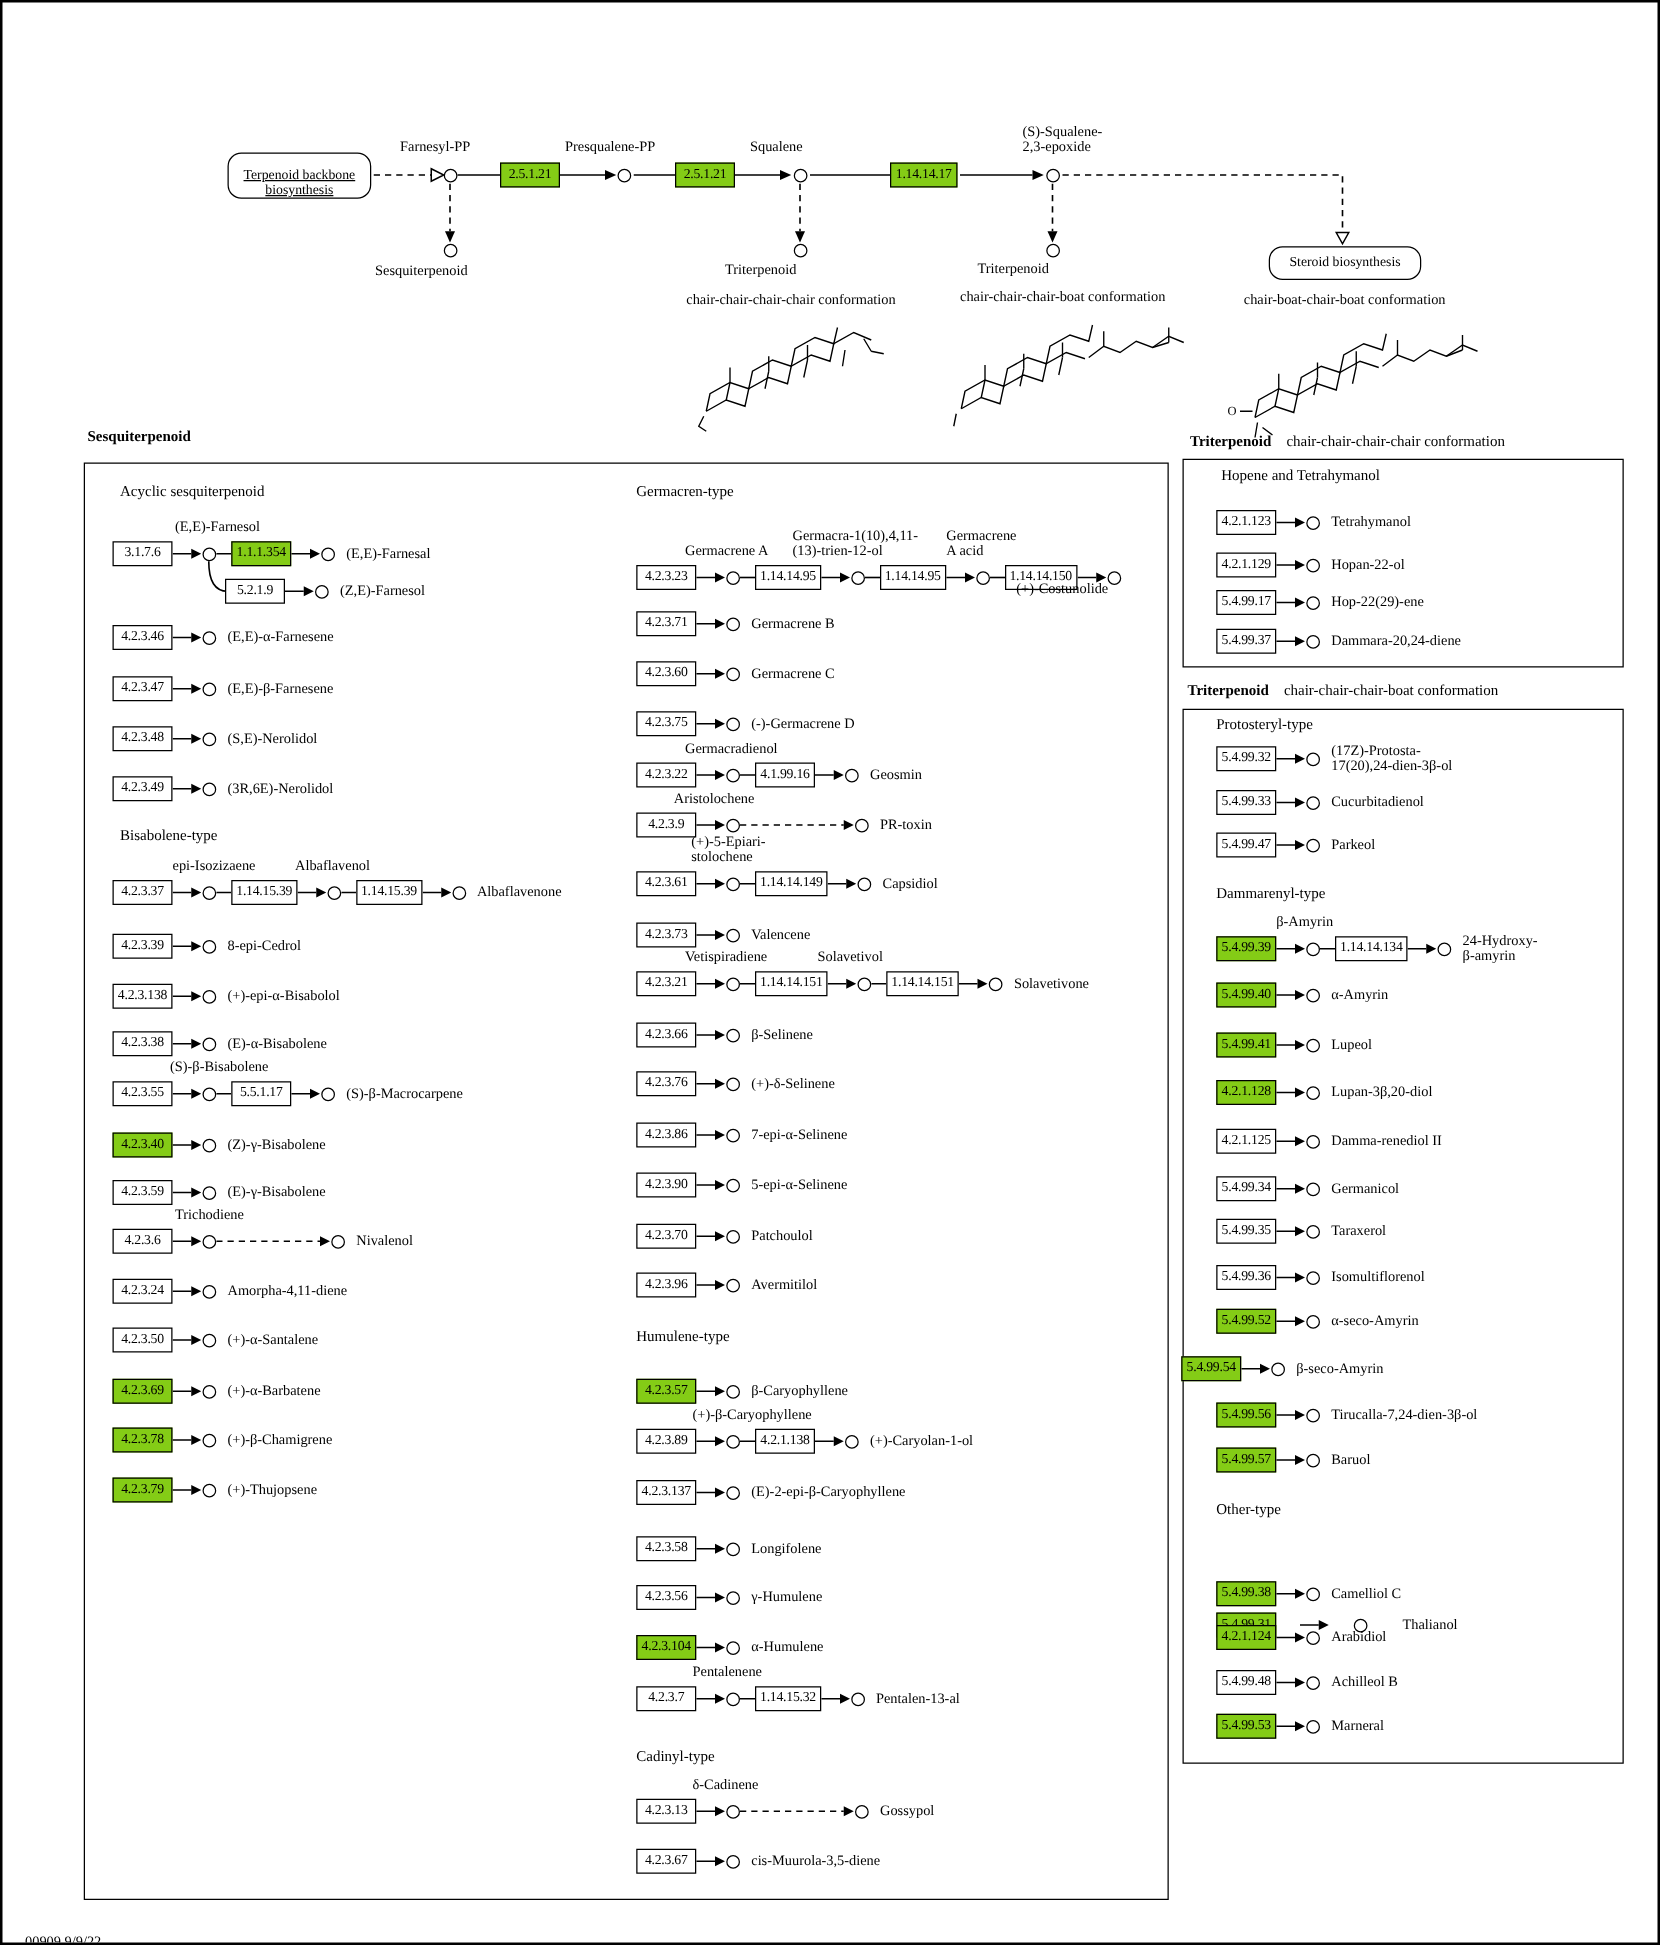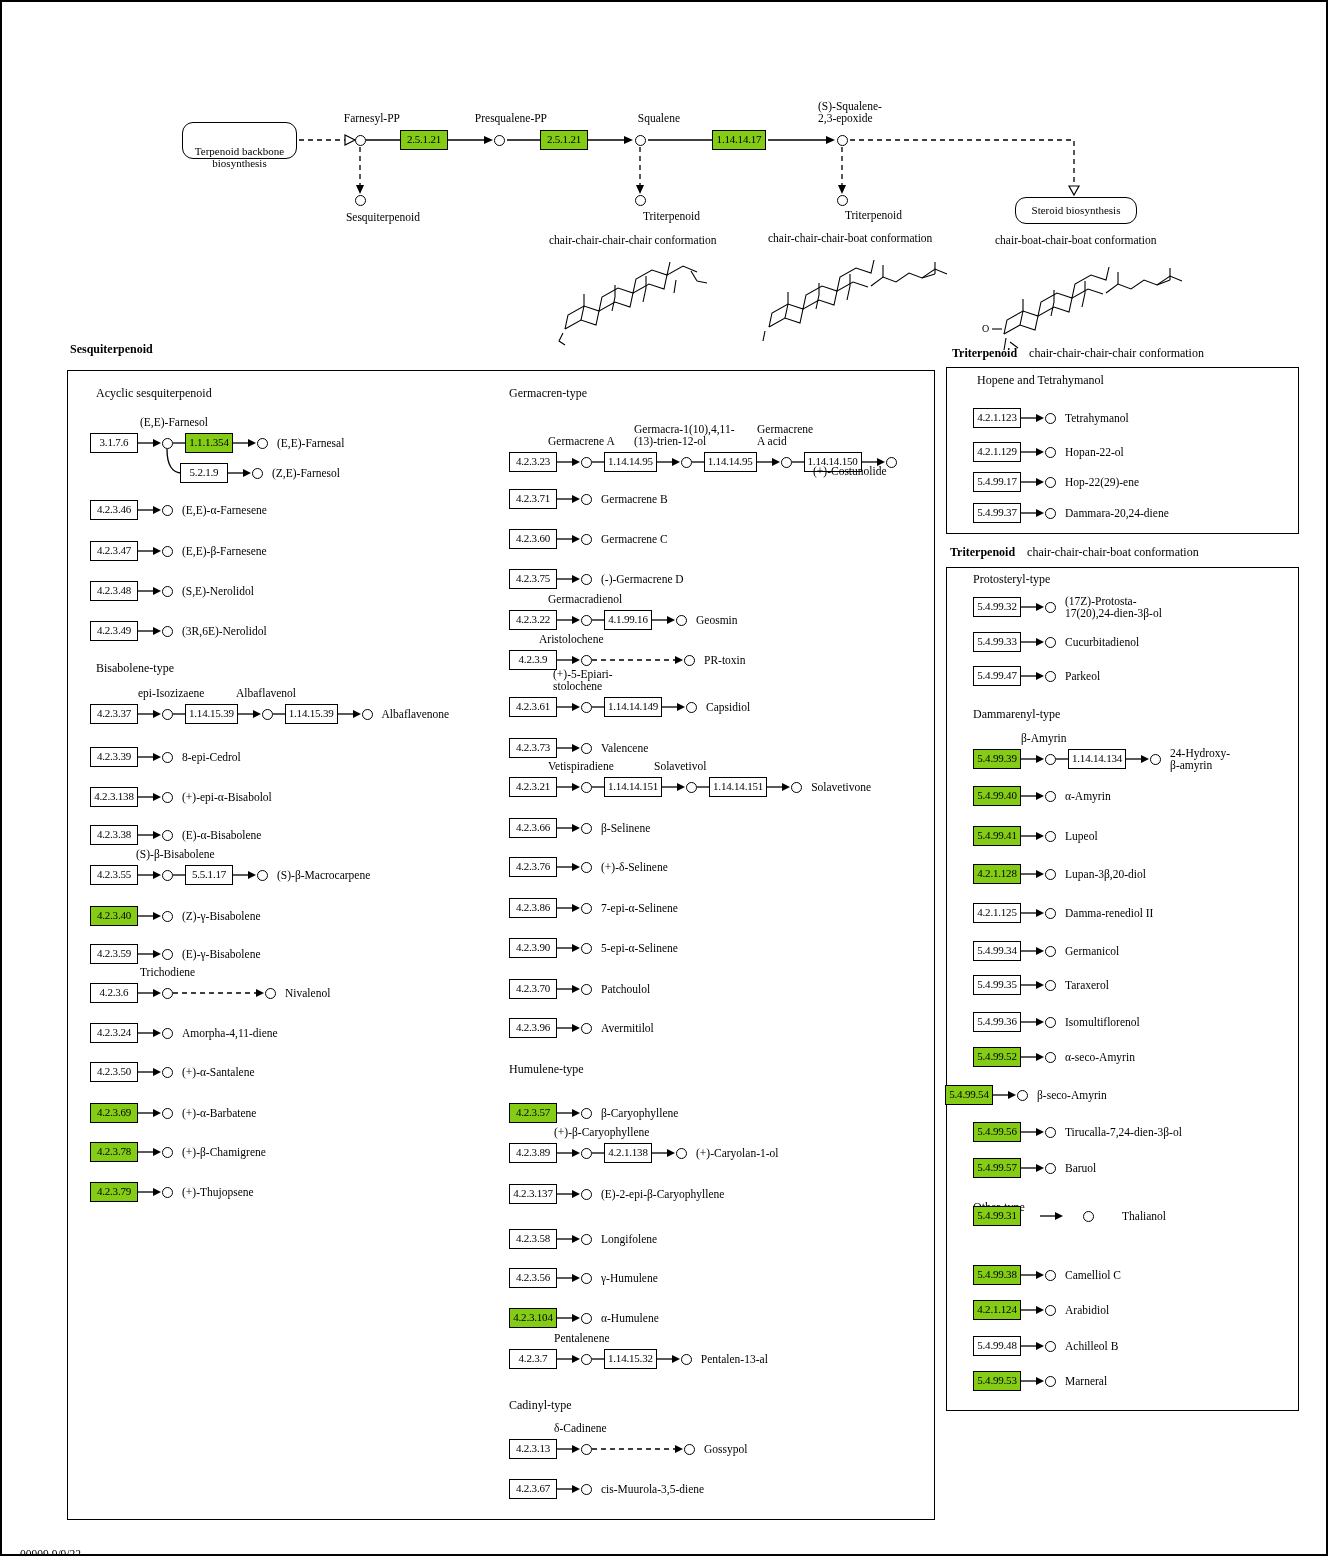--- a/index.html
+++ b/index.html
@@ -17,21 +17,21 @@
         text-align:center;padding:0 3px;min-width:48px;font-size:11px;letter-spacing:-.2px;
         flex:0 0 auto;cursor:pointer}
   .ebox.green{background:#84cc16}
   .c{box-sizing:border-box;width:11px;height:11px;border:1.5px solid #000;border-radius:50%;
         background:#fff;flex:0 0 auto}
   .cabs{position:absolute;box-sizing:border-box;width:11px;height:11px;border:1.5px solid #000;
         border-radius:50%;background:#fff;cursor:pointer}
   .prod{margin-left:9px;white-space:pre;font-size:11.5px;line-height:12px}
   .albl{position:absolute;white-space:pre;font-size:11.5px;line-height:12px}
   .toplbl{position:absolute;white-space:pre;font-size:11.5px;line-height:12px}
-  .ctr{text-align:right}
+  .ctr{text-align:left}
   .rbox{position:absolute;box-sizing:border-box;border:1.5px solid #000;border-radius:11px;
         text-align:center;font-size:11px;line-height:12px;background:#fff;white-space:pre;cursor:pointer}
   svg.conn{flex:0 0 auto;display:block}
   .overlay{position:absolute;left:0;top:0;pointer-events:none}
   #footer{position:absolute;left:18px;top:1520px;font-size:11.5px;line-height:13px;white-space:pre}
 </style>
 </head>
 <body>
 
 <div id="page">
@@ -831,21 +831,21 @@
       </div>
       <div class="row" style="left: 971px; top: 1156px;">
         <div class="ebox green">5.4.99.57</div>
         <svg width="24" height="12" class="conn">
           <line x1="0" y1="6" x2="15" y2="6" stroke="#000" stroke-width="1.3"></line>
           <polygon points="15,2 23,6 15,10" fill="#000"></polygon>
         </svg>
         <div class="c"></div>
         <div class="prod">Baruol</div>
       </div>
-      <div class="row" style="left: 971px; top: 1204px; gap: 19px;">
+      <div class="row" style="left: 971px; top: 1288px; gap: 19px;">
         <div class="ebox green">5.4.99.31</div>
         <svg width="24" height="12" class="conn">
           <line x1="0" y1="6" x2="15" y2="6" stroke="#000" stroke-width="1.3"></line>
           <polygon points="15,2 23,6 15,10" fill="#000"></polygon>
         </svg>
         <div class="c"></div>
         <div class="prod">Thalianol</div>
       </div>
       <div class="row" style="left: 971px; top: 1263px;">
         <div class="ebox green">5.4.99.38</div>
@@ -876,21 +876,21 @@
       </div>
       <div class="row" style="left: 971px; top: 1369px;">
         <div class="ebox green">5.4.99.53</div>
         <svg width="24" height="12" class="conn">
           <line x1="0" y1="6" x2="15" y2="6" stroke="#000" stroke-width="1.3"></line>
           <polygon points="15,2 23,6 15,10" fill="#000"></polygon>
         </svg>
         <div class="c"></div>
         <div class="prod">Marneral</div>
       </div>
-      <div class="rbox" style="left: 180px; top: 120px; width: 115px; height: 37px; padding-top: 22px;">Terpenoid backbone
+      <div class="rbox" style="left: 180px; top: 120px; width: 115px; height: 37px; padding-top: 11px; text-decoration: underline;">Terpenoid backbone
 biosynthesis</div>
       <div class="rbox" style="left: 1013px; top: 195px; width: 122px; height: 27px; line-height: 24px;">Steroid biosynthesis</div>
       <div class="ebox green" style="position: absolute; left: 398px; top: 128px;">2.5.1.21</div>
       <div class="ebox green" style="position: absolute; left: 538px; top: 128px;">2.5.1.21</div>
       <div class="ebox green" style="position: absolute; left: 710px; top: 128px; min-width: 54px;">1.14.14.17</div>
       <div class="cabs" style="left: 352.5px; top: 132.5px;"></div>
       <div class="cabs" style="left: 491.5px; top: 132.5px;"></div>
       <div class="cabs" style="left: 632.5px; top: 132.5px;"></div>
       <div class="cabs" style="left: 834.5px; top: 132.5px;"></div>
       <div class="cabs" style="left: 352.5px; top: 192.5px;"></div>

